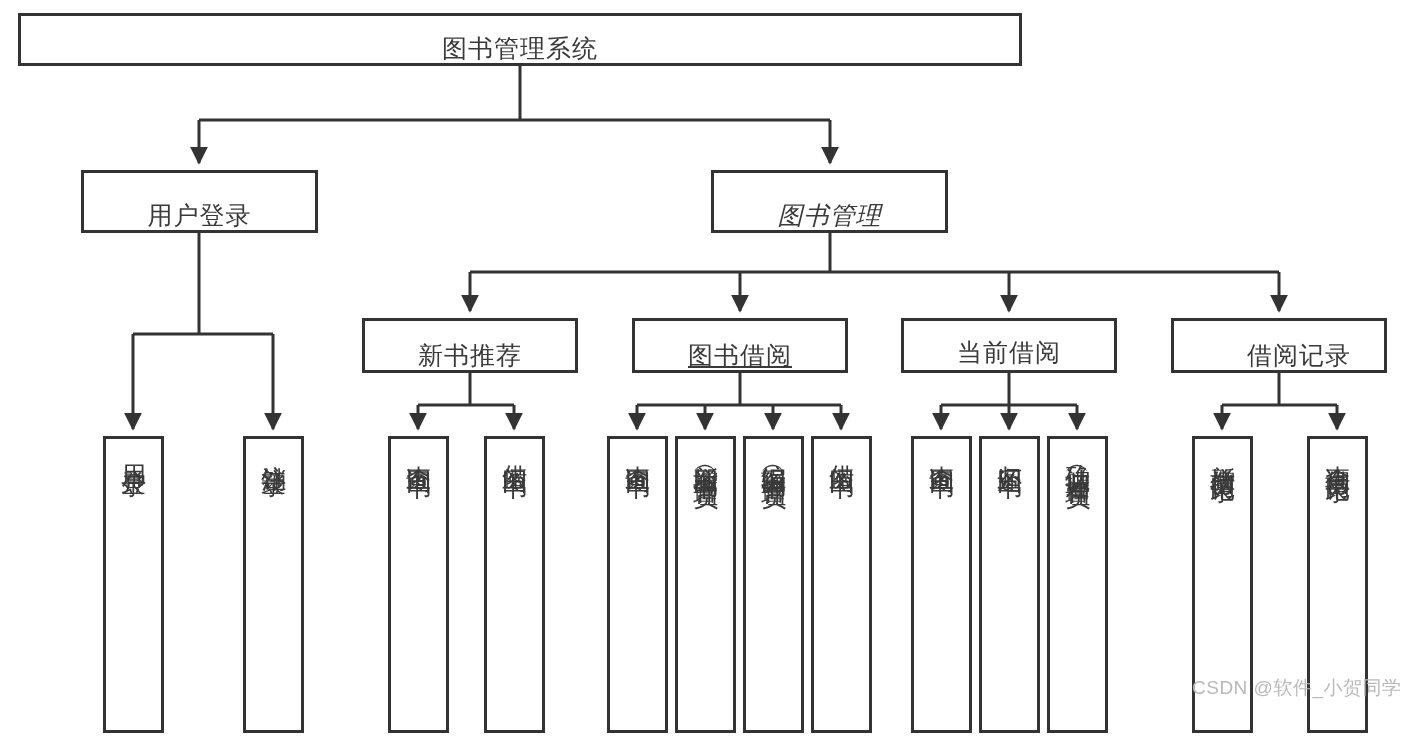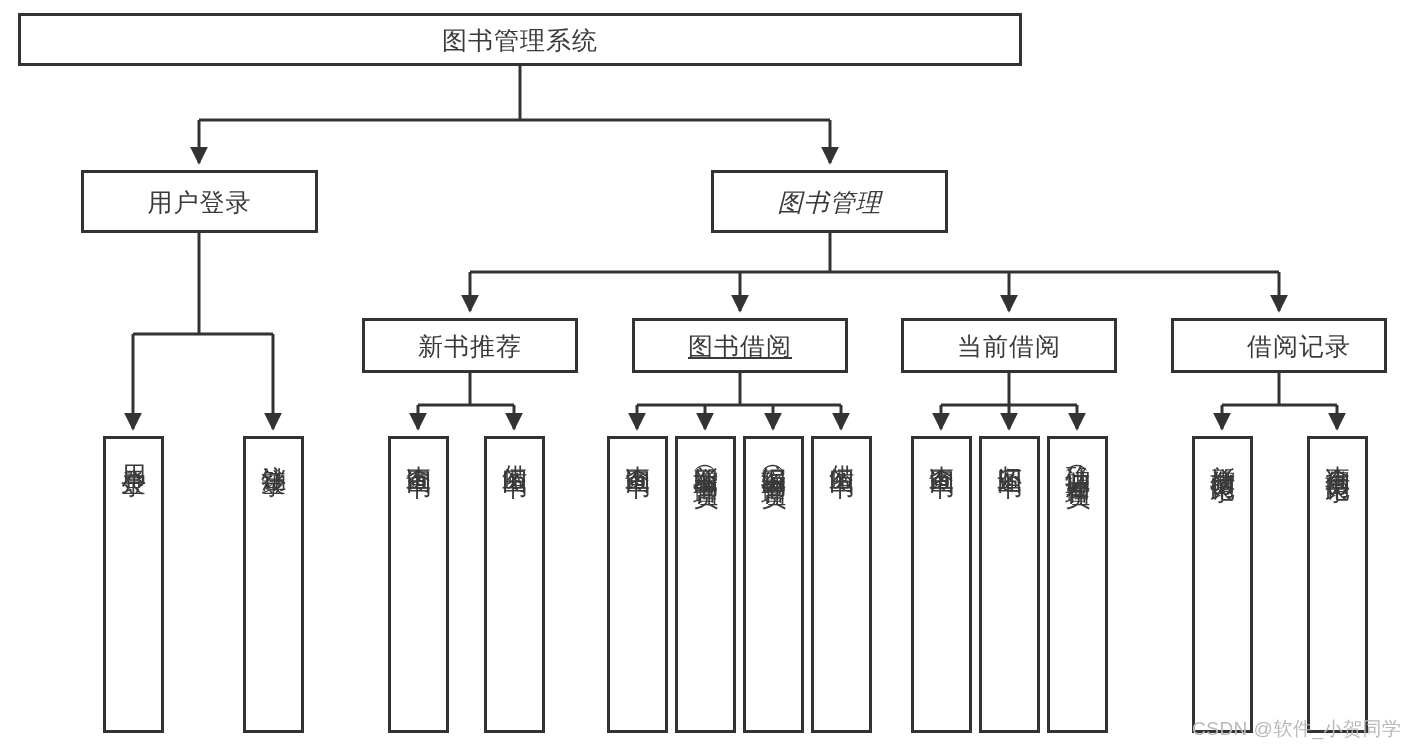--- a/index.html
+++ b/index.html
@@ -24,21 +24,21 @@
     width: 1405px;
     height: 747px;
     pointer-events: none;
   }
   .node {
     position: absolute;
     box-sizing: border-box;
     border: 3px solid #333333;
     background: #ffffff;
     display: flex;
-    align-items: center;
+    align-items: flex-end;
     justify-content: center;
     color: #3a3a3a;
     text-align: center;
   }
   .node-h {
     font-size: 25px;
     letter-spacing: 1px;
     line-height: 1.2;
   }
   .node-v {
@@ -131,21 +131,21 @@
   <div class="node node-h" style="left:711px; top:170px; width:237px; height:63px;font-style:italic;">
     <span>图书管理</span>
   </div>
 
   <div class="node node-h" style="left:362px; top:318px; width:216px; height:55px;">
     <span>新书推荐</span>
   </div>
   <div class="node node-h" style="left:632px; top:318px; width:216px; height:55px;text-decoration:underline;">
     <span>图书借阅</span>
   </div>
-  <div class="node node-h" style="left:901px; top:318px; width:216px; height:55px;">
+  <div class="node node-h" style="left:901px; top:318px; width:216px; height:55px;font-family:Liberation Mono, monospace;">
     <span>当前借阅</span>
   </div>
   <div class="node node-h" style="left:1171px; top:318px; width:216px; height:55px;padding-left:40px;">
     <span>借阅记录</span>
   </div>
 
   <div class="node node-v" style="left:103px; top:436px; width:61px; height:297px;">
     <span class="vtext">用户登录</span>
   </div>
   <div class="node node-v" style="left:243px; top:436px; width:61px; height:297px;">
@@ -182,15 +182,15 @@
     <span class="vtext">确认归还（管理员）</span>
   </div>
 
   <div class="node node-v" style="left:1192px; top:436px; width:61px; height:297px;">
     <span class="vtext">新增借阅记录</span>
   </div>
   <div class="node node-v" style="left:1307px; top:436px; width:61px; height:297px;">
     <span class="vtext">查询借阅记录</span>
   </div>
 
-  <div class="watermark" style="left:1192px; top:716px;">CSDN @软件_小贺同学</div>
+  <div class="watermark" style="left:1192px; top:675px;">CSDN @软件_小贺同学</div>
 
 </div>
 
 </body></html>

